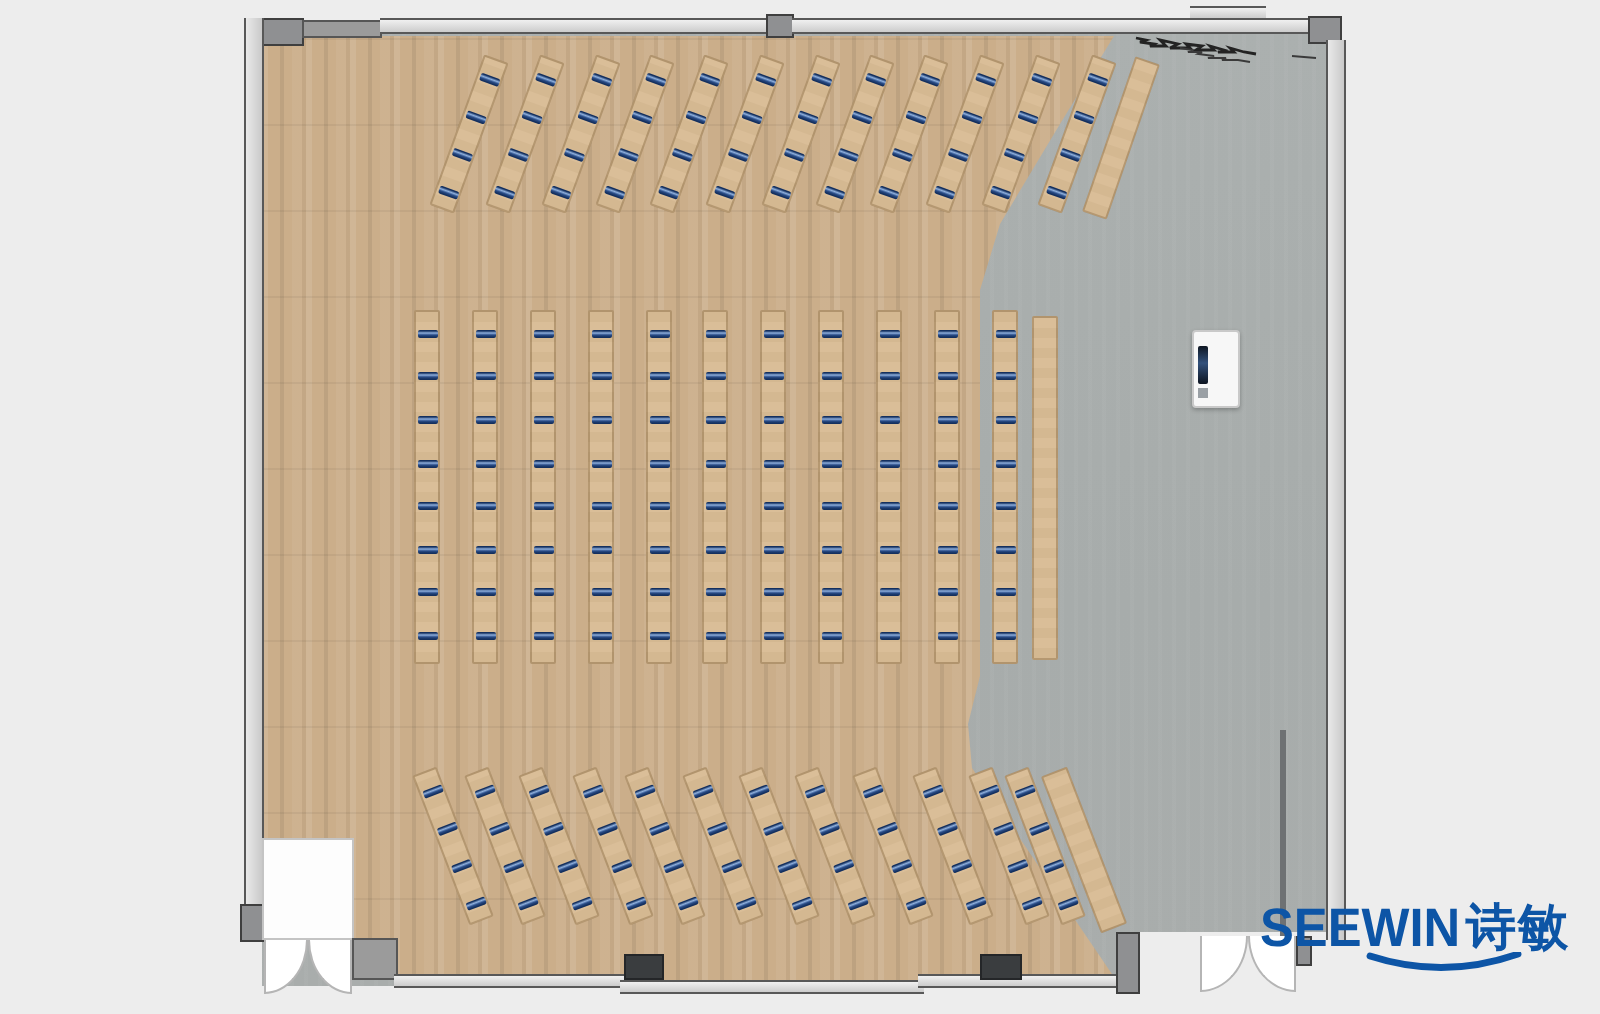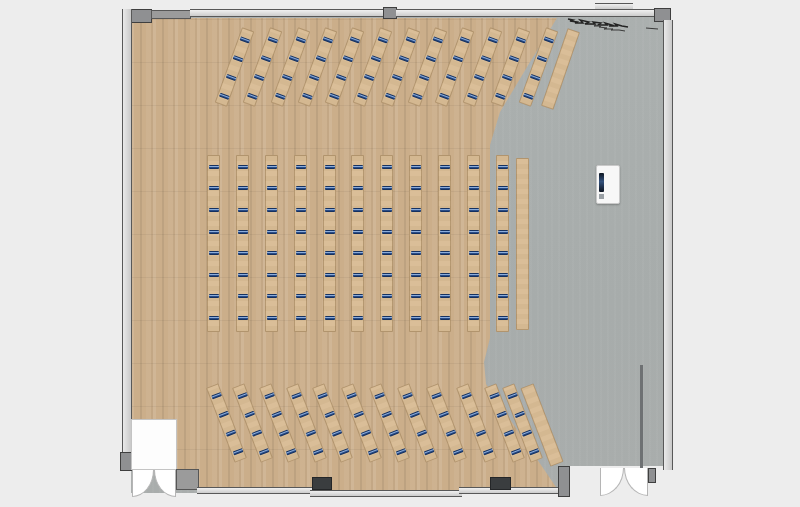--- a/index.html
+++ b/index.html
@@ -386,14 +386,21 @@
     <path d="M2,6 l5,1 -3,1 7,1 -2,1 8,0 -3,-3 9,2 -4,2 10,0 -2,-2 8,1 -3,2 9,0 -2,-2 7,2 -3,1 8,0 -2,-2 7,2 6,1" fill="none" stroke="#232323" stroke-width="1.4"></path>
     <path d="M24,11 l6,1 -2,1 7,0 -2,1 8,1 -3,1 9,0 -2,1 8,0 6,1" fill="none" stroke="#3a3a3a" stroke-width="1"></path>
     <path d="M80,15 l12,1" fill="none" stroke="#3a3a3a" stroke-width="1"></path>
   </svg>
 
   <div class="abs podium">
     <div class="podium-screen"></div>
     <div class="podium-base"></div>
   </div>
 
+  <div class="abs logo">
+    <span class="brand">SEEWIN</span>
+    <svg width="80" height="14" viewBox="0 0 80 14">
+      <path d="M3,2 Q40,14 77,1" fill="none" stroke="#0d55a6" stroke-width="3.4" stroke-linecap="round"></path>
+    </svg>
+    <span class="cjk">诗敏</span>
+  </div>
 
 </div>
 
 </body></html>

